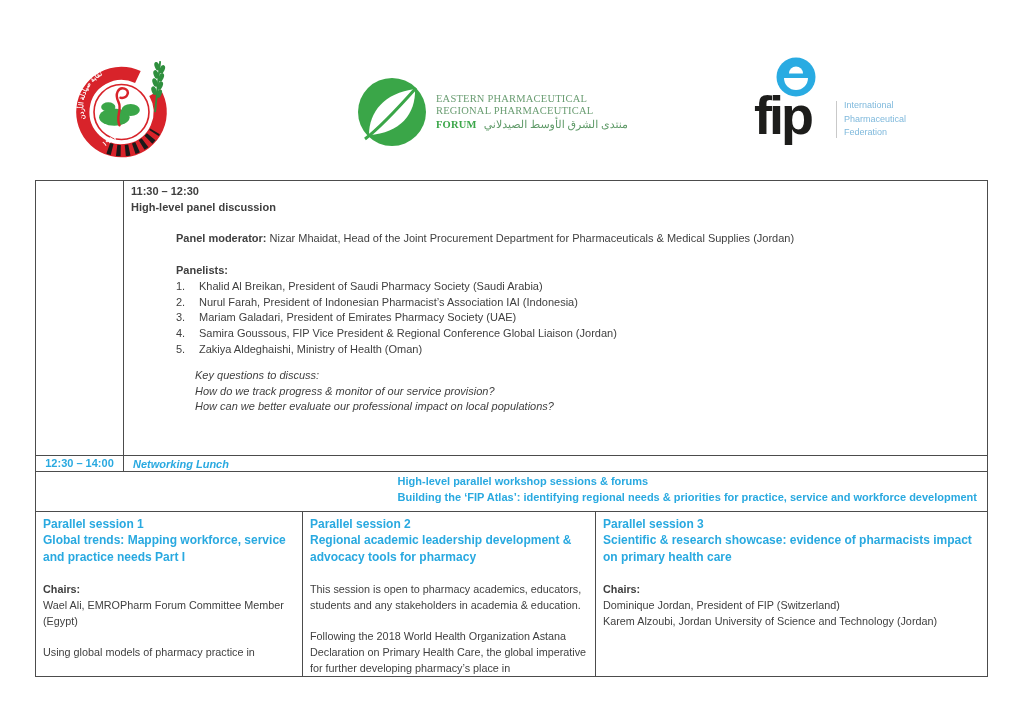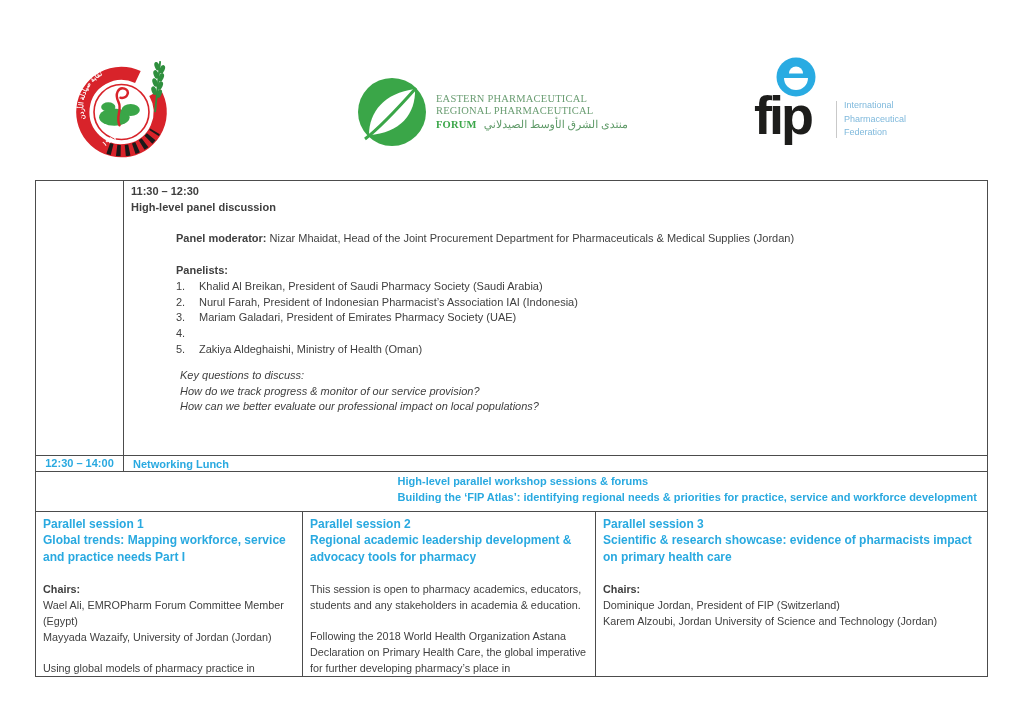--- a/index.html
+++ b/index.html
@@ -37,23 +37,23 @@
 
   .line { line-height:15.8px; }
   .b { font-weight:bold; }
   .cb { color:#29a9e0; font-weight:bold; }
   .ind { margin-left:45px; }
   .gap { height:15.8px; }
 
   .plist { margin-left:45px; }
   .pitem { display:flex; line-height:15.8px; }
   .pnum { flex:none; width:23px; }
-  .kq { margin-left:49px; margin-top:10px; font-style:italic; }
-
-  .lunch { padding:1px 0 0 9px; font-weight:bold; color:#29a9e0; line-height:14px; }
+  .kq { margin-left:64px; margin-top:10px; font-style:italic; }
+
+  .lunch { padding:1px 0 0 9px; font-weight:bold; font-style:italic; color:#29a9e0; line-height:14px; }
 
   .ws-wrap { flex:1; display:flex; flex-direction:column; overflow:hidden;align-items:flex-end; }
   .ws-header { height:45px; padding:2px 10px 0 7px; line-height:16px; }
   .sessions { flex:1; display:flex; border-top:1px solid #4c4c4c; }
   .session { padding:4px 8px 0 7px; overflow:hidden; font-size:10.8px; }
   .s1 { flex:none; width:267px; border-right:1px solid #4c4c4c; }
   .s2 { flex:none; width:293px; border-right:1px solid #4c4c4c; }
   .s3 { flex:1; }
   .s-head { color:#29a9e0; font-weight:bold; line-height:16.8px; font-size:12px; }
   .s-line { line-height:16px; }
@@ -151,20 +151,21 @@
           <div class="pitem">
             <span class="pnum">2.</span>
             <span>Nurul Farah, President of Indonesian Pharmacist’s Association IAI (Indonesia)</span>
           </div>
           <div class="pitem">
             <span class="pnum">3.</span>
             <span>Mariam Galadari, President of Emirates Pharmacy Society (UAE)</span>
           </div>
           <div class="pitem">
             <span class="pnum">4.</span>
+            <span>Samira Goussous, FIP Vice President &amp; Regional Conference Global Liaison (Jordan)</span>
           </div>
           <div class="pitem">
             <span class="pnum">5.</span>
             <span>Zakiya Aldeghaishi, Ministry of Health (Oman)</span>
           </div>
         </div>
         <div class="kq">
           <div class="line">Key questions to discuss:</div>
           <div class="line">How do we track progress &amp; monitor of our service provision?</div>
           <div class="line">How can we better evaluate our professional impact on local populations?</div>
@@ -184,21 +185,20 @@
           <div class="line cb">Building the ‘FIP Atlas’: identifying regional needs &amp; priorities for practice, service and workforce development</div>
         </div>
         <div class="sessions">
 
           <div class="session s1">
             <div class="s-head">Parallel session 1</div>
             <div class="s-head">Global trends: Mapping workforce, service and practice needs Part I</div>
             <div class="sgap"></div>
             <div class="s-line b">Chairs:</div>
             <div class="s-line">Wael Ali, EMROPharm Forum Committee Member (Egypt)</div>
-            <div class="s-line">Mayyada Wazaify, University of Jordan (Jordan)</div>
             <div class="sgap"></div>
             <div class="s-line">Using global models of pharmacy practice in</div>
           </div>
 
           <div class="session s2">
             <div class="s-head">Parallel session 2</div>
             <div class="s-head">Regional academic leadership development &amp; advocacy tools for pharmacy</div>
             <div class="sgap"></div>
             <div class="s-line">This session is open to pharmacy academics, educators, students and any stakeholders in academia &amp; education.</div>
             <div class="sgap"></div>

